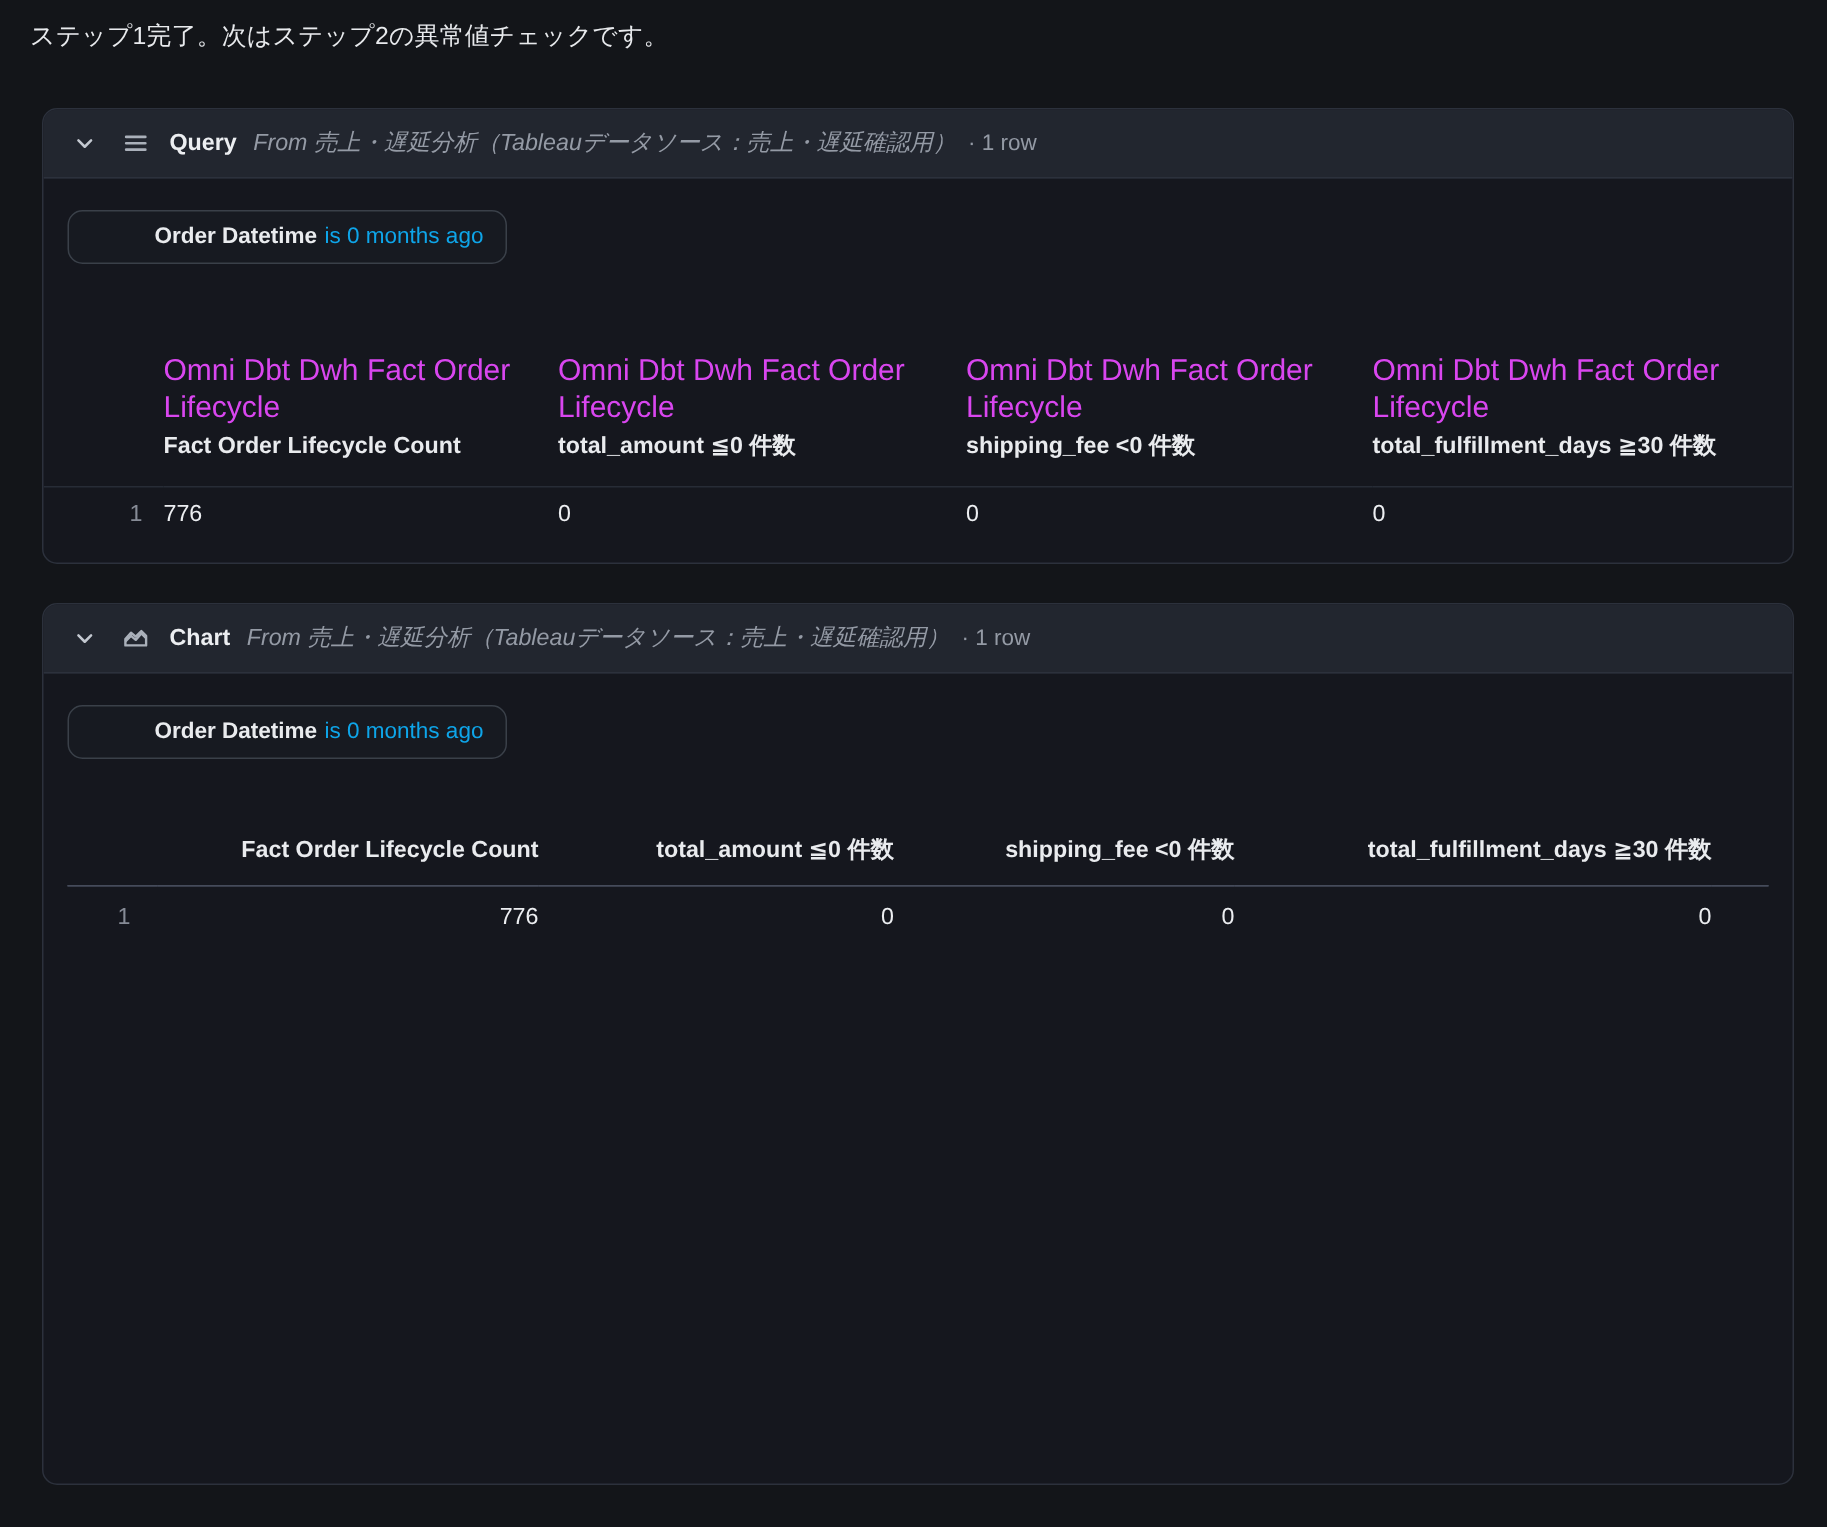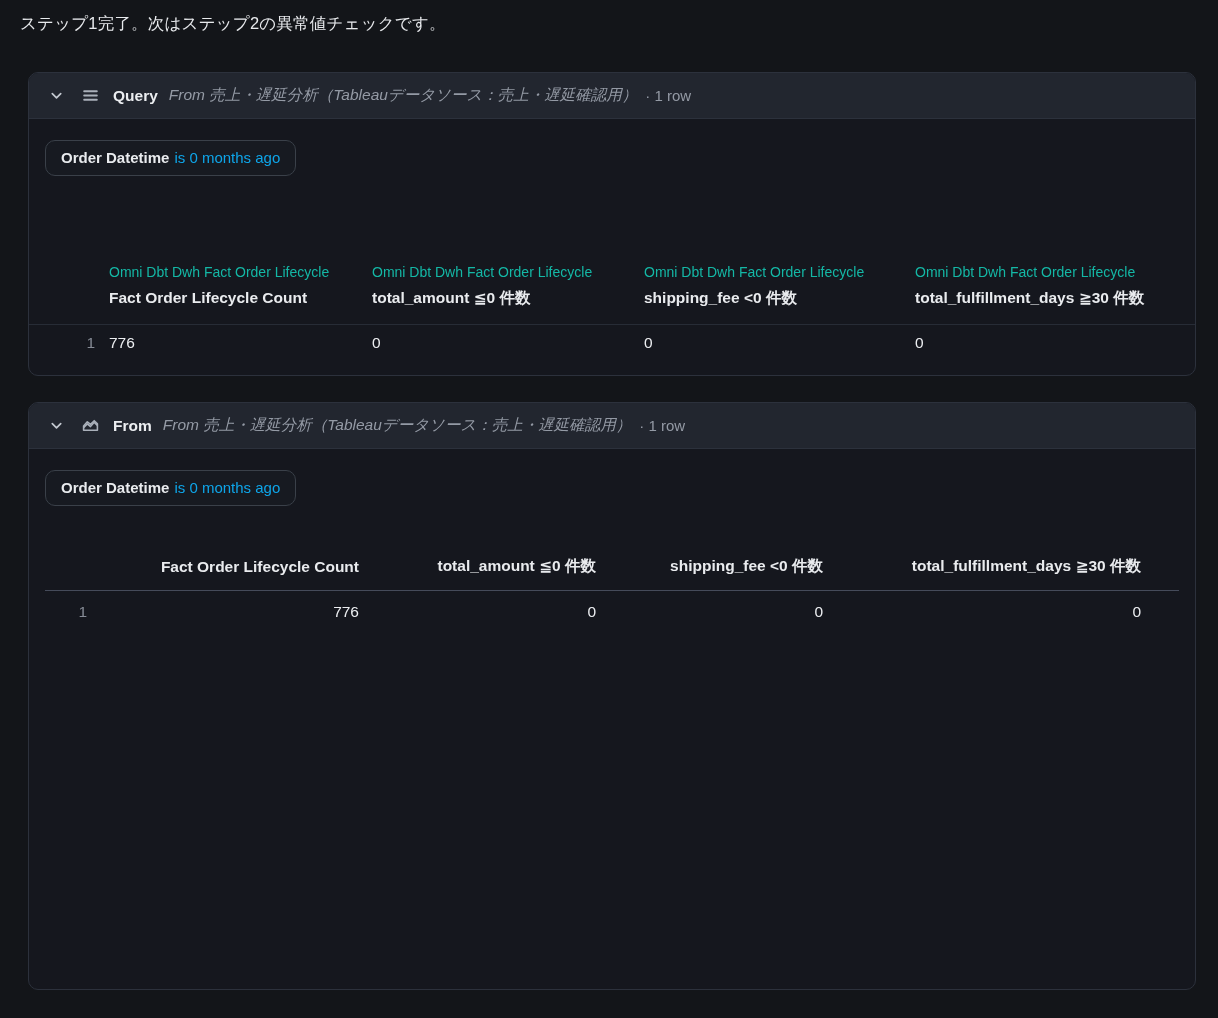--- a/index.html
+++ b/index.html
@@ -72,40 +72,40 @@
     display: inline-flex;
     align-items: baseline;
     margin-top: 5px;
     padding: 8px 15px 9px;
     border: 1px solid #3a4049;
     border-radius: 10px;
     background: #171a21;
     font-size: 15px;
     white-space: nowrap;
   }
-  .pill-field { font-weight: 700; color: #e9ebee; }
+  .pill-field { font-weight: 700; color: #e9ebee; margin-left: 42px; }
   .pill-cond { color: #0ea5e9; margin-left: 5px; }
 
   table { border-collapse: collapse; table-layout: fixed; }
 
   
   .query-table {
     width: calc(100% + 32px);
     margin: 0 -16px;
   }
   .query-table th {
     height: 148px;
     vertical-align: bottom;
     padding: 0 16px 14px 0;
     text-align: left;
     font-weight: 400;
   }
   .query-table .group-label {
-    color: #14b8a6;
-    font-size: 14px;
+    color: #d946ef;
+    font-size: 20px;
     line-height: 25px;
     font-weight: 400;
   }
   .query-table .measure {
     color: #e9ebee;
     font-size: 15.5px;
     line-height: 25px;
     font-weight: 600;
   }
   .query-table td {
@@ -221,21 +221,21 @@
       <svg width="15" height="15" viewBox="0 0 16 16" fill="none" stroke="currentColor" stroke-width="1.8" stroke-linecap="round" stroke-linejoin="round">
           <path d="M3.5 6l4.5 4.5L12.5 6"></path>
         </svg>
     </span>
     <span class="icon-btn icon-type">
       <svg width="17" height="17" viewBox="0 0 16 16" fill="none" stroke="currentColor" stroke-width="1.5" stroke-linejoin="round">
           <path d="M1.5 12.5v-4l3.5-4 3 2.5 3.5-3.5 3 3v6z"></path>
           <path d="M1.5 10l3.5-3.5 3 2.5L11.5 5l3 3"></path>
         </svg>
     </span>
-    <span class="panel-title">From</span>
+    <span class="panel-title">Chart</span>
     <span class="panel-subtitle">From 売上・遅延分析（Tableauデータソース：売上・遅延確認用）</span>
     <span class="panel-rowcount">· 1 row</span>
   </header>
   <div class="panel-body">
     <div class="filter-pill">
       <span class="pill-field">Order Datetime</span>
       <span class="pill-cond">is 0 months ago</span>
     </div>
     <table class="chart-table">
       <colgroup>

